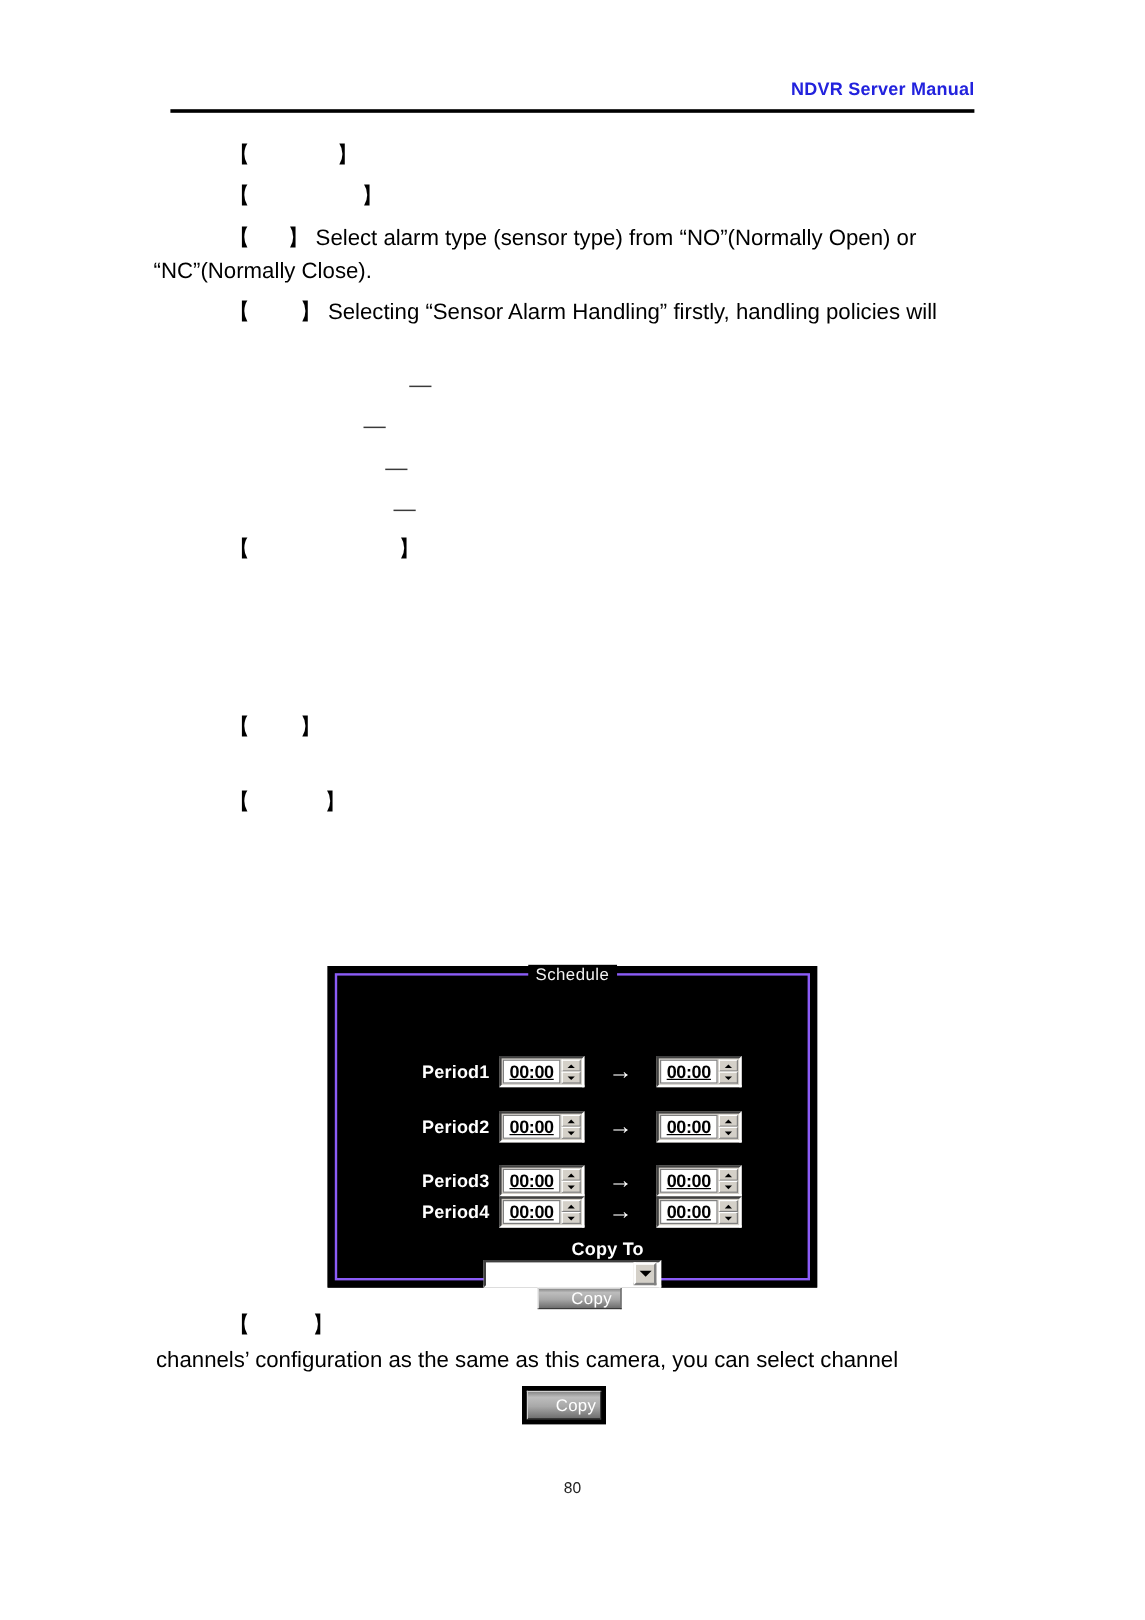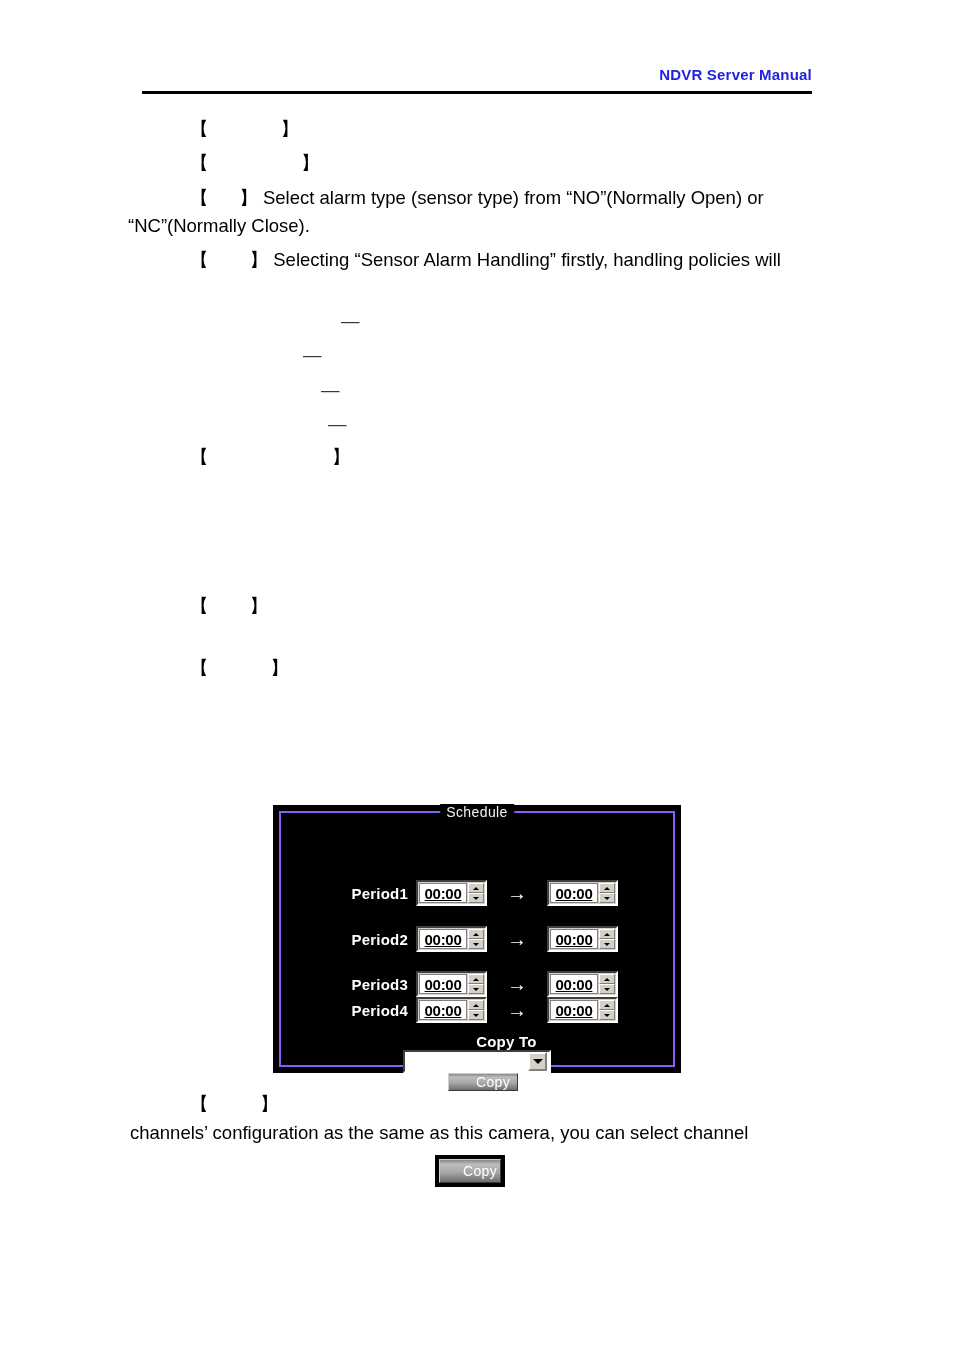--- a/index.html
+++ b/index.html
@@ -420,14 +420,15 @@
         <div class="copy-btn" style="margin-left:12px;">Copy</div>
       </div>
 
     </div>
   </div>
 
   <div class="copy-standalone-wrap">
     <div class="copy-btn">Copy</div>
   </div>
 
+  <div class="page-number">80</div>
 
 </div>
 
 </body></html>

